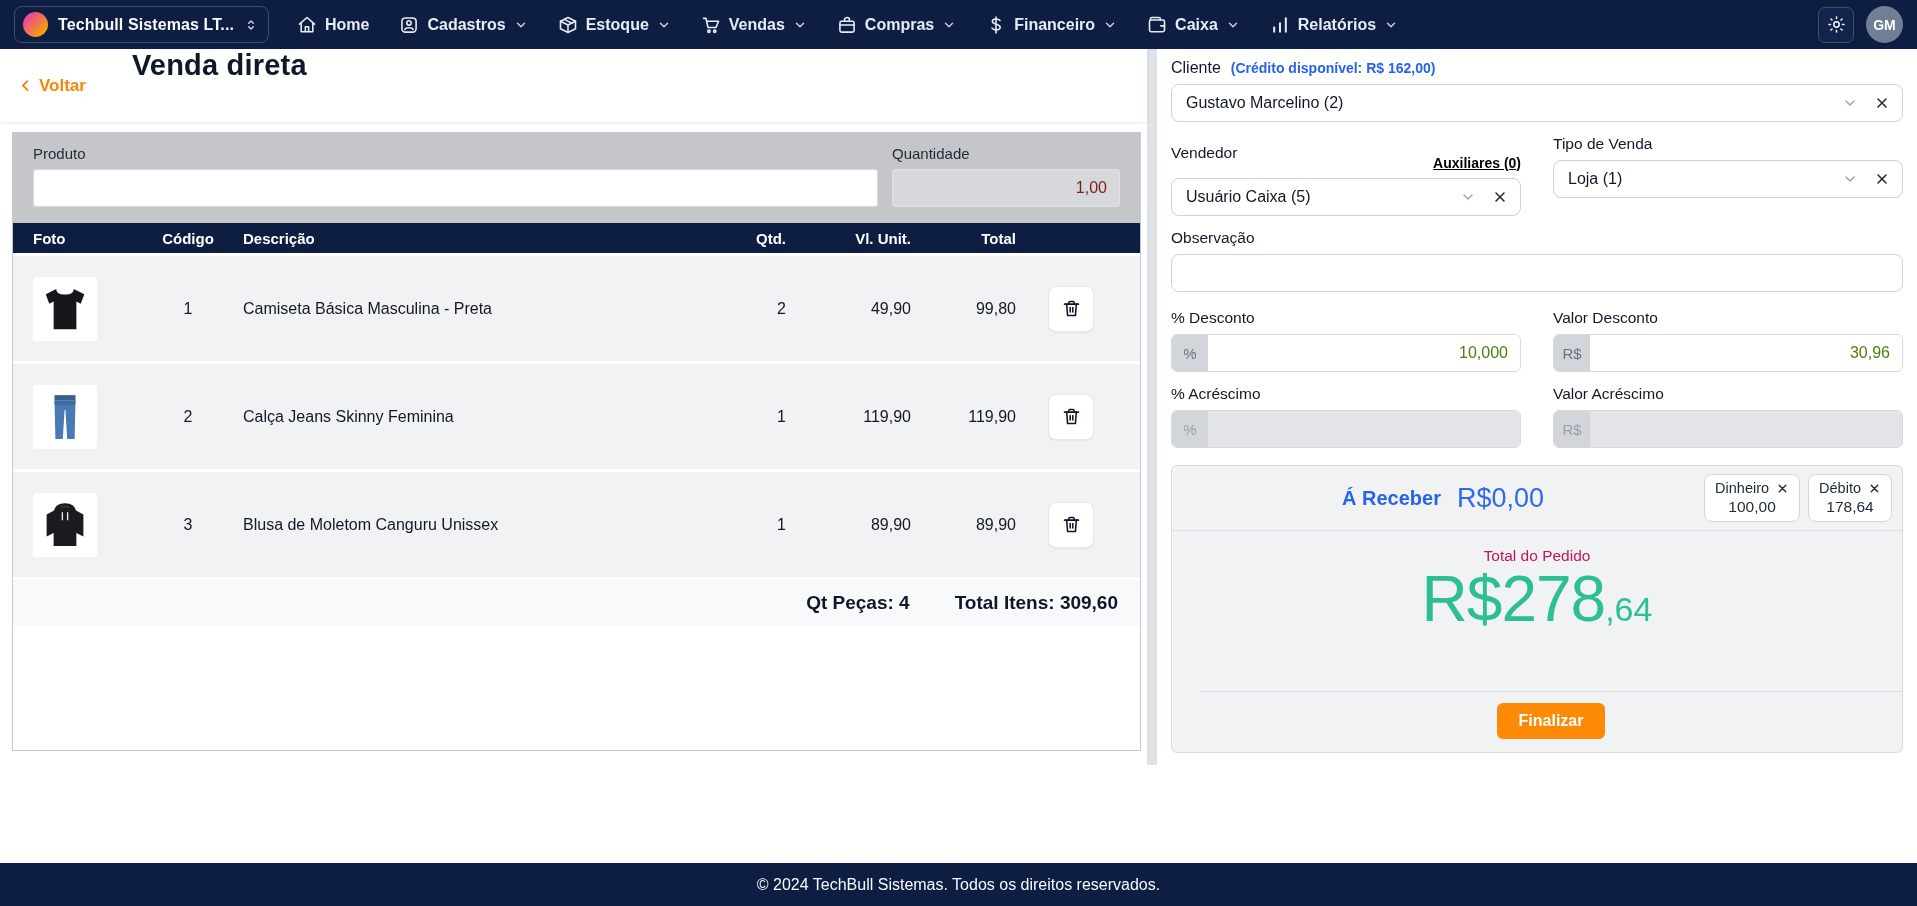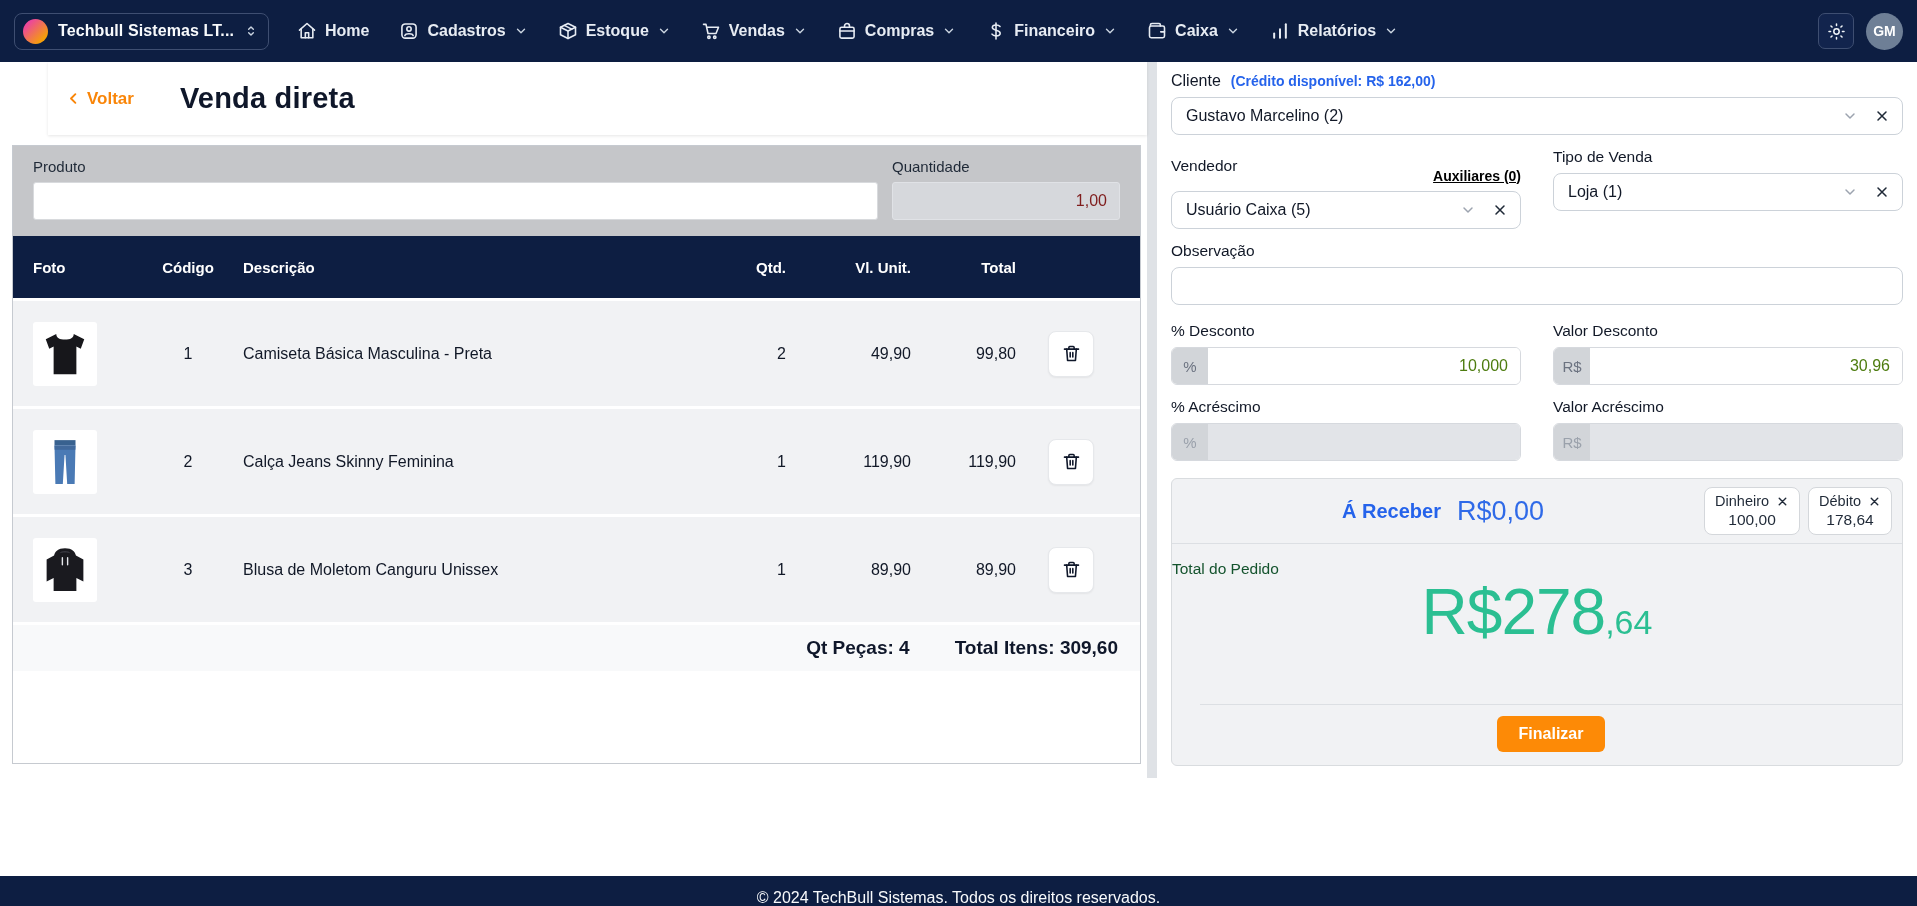--- a/index.html
+++ b/index.html
@@ -1,55 +1,55 @@
 <!DOCTYPE html>
 <html><head>
 <meta charset="utf-8">
 <style>
   * { margin:0; padding:0; box-sizing:border-box; }
   html,body { width:1917px; height:906px; font-family:"Liberation Sans", sans-serif; background:#fff; overflow:hidden; }
 
   
-  .navbar { height:62px; background:#0d1e42; display:flex; align-items:center; padding:0 14px; gap:14px; }
+  .navbar { height:49px; background:#0d1e42; display:flex; align-items:center; padding:0 14px; gap:14px; }
   .company-select { display:flex; align-items:center; gap:10px; border:1px solid #3e4e71; border-radius:8px; padding:5px 10px 5px 8px; cursor:pointer; }
   .company-logo { width:25px; height:25px; border-radius:50%; background:linear-gradient(135deg,#ec4899 20%,#f59e0b 80%); }
   .company-name { color:#f8fafc; font-weight:700; font-size:16px; letter-spacing:.1px; }
   .nav-items { display:flex; align-items:center; gap:30px; margin-left:14px; flex:1; }
   .nav-item { display:flex; align-items:center; gap:8px; color:#e7ecf3; font-size:16px; font-weight:600; cursor:pointer; }
   .nav-item svg { stroke:#e7ecf3; }
   .nav-caret svg { stroke:#cbd5e1; }
   .nav-right { display:flex; align-items:center; gap:12px; }
   .theme-btn { width:36px; height:36px; border:1px solid #3e4e71; border-radius:7px; background:#12244d; display:flex; align-items:center; justify-content:center; cursor:pointer; }
   .avatar { width:37px; height:37px; border-radius:50%; background:#6e7f96; color:#fff; font-weight:700; font-size:14px; display:flex; align-items:center; justify-content:center; cursor:pointer; }
 
   
   .main { display:flex; height:716px; }
   .left-col { width:1147px; display:flex; flex-direction:column; background:#fff; }
   .col-divider { width:10px; background:#dfe2e6; }
   .right-col { flex:1; background:#fff; padding:10px 14px 0 14px; display:flex; flex-direction:column; }
 
   
-  .page-head { height:73px; display:flex; align-items:center; padding-left:18px; gap:46px; background:#fff; box-shadow:0 1px 3px rgba(0,0,0,.10); position:relative; z-index:2;margin-left:48px; }
+  .page-head { height:73px; display:flex; padding-left:18px; gap:46px; background:#fff; box-shadow:0 1px 3px rgba(0,0,0,.10); position:relative; z-index:2; }
   .back-link { display:flex; align-items:center; gap:6px; color:#f98508; font-size:17px; font-weight:700; cursor:pointer; }
   .page-title { font-size:29px; font-weight:700; color:#0f172a; letter-spacing:.2px; }
 
   .left-content { flex:1; padding:10px 6px 14px 12px; }
   .panel { height:100%; border:1px solid #c6cad0; background:#fff; display:flex; flex-direction:column; }
 
   
   .prod-toolbar { background:#c5c6c9; padding:12px 20px 16px 20px; display:flex; gap:14px; }
   .prod-field { flex:1; }
   .qty-field { width:228px; }
   .field-label { font-size:15px; color:#1f2937; margin-bottom:7px; }
   .prod-input { width:100%; height:38px; border:1px solid #d8dadd; border-radius:3px; background:#fff; font-size:16px; padding:0 12px; outline:none; font-family:inherit; }
   .qty-input { width:100%; height:38px; border:1px solid #e0e2e6; border-radius:3px; background:#d6d8dc; color:#7f1d1d; font-size:16px; text-align:right; padding:0 12px; outline:none; font-family:inherit; }
 
   
   .tbl-head, .item-row { display:grid; grid-template-columns:100px 110px 1fr 90px 125px 105px 110px; align-items:center; padding:0 14px 0 20px; }
-  .tbl-head { background:#0d1e42; color:#fff; height:62px; font-size:15px; font-weight:700; }
+  .tbl-head { background:#0d1e42; color:#fff; height:30px; font-size:15px; font-weight:700; }
   .c-center { text-align:center; } .c-right { text-align:right; }
   .item-row { background:#f1f2f4; height:108px; border-top:3px solid #fff; font-size:16px; color:#111827; }
   .photo { width:64px; height:64px; background:#fff; border-radius:3px; display:flex; align-items:center; justify-content:center; }
   .trash-cell { display:flex; justify-content:center; }
   .trash-btn { width:46px; height:46px; background:#fff; border:1px solid #e6e8eb; border-radius:8px; display:flex; align-items:center; justify-content:center; cursor:pointer; box-shadow:0 1px 2px rgba(0,0,0,.06); }
 
   .tbl-footer { background:#f8f9fa; border-top:3px solid #fff; display:flex; justify-content:flex-end; align-items:center; gap:45px; padding:12px 22px; font-size:19px; font-weight:700; color:#0f172a; }
   .panel-filler { flex:1; background:#fff; }
 
   
@@ -74,21 +74,21 @@
   .totals-box { flex:1; margin-bottom:12px; border:1px solid #d9dcdf; border-radius:6px; background:#f1f2f4; display:flex; flex-direction:column; }
   .pay-row { display:flex; align-items:center; padding:8px 10px; min-height:64px; }
   .receber-wrap { flex:1; display:flex; align-items:center; justify-content:center; gap:16px; }
   .receber-label { color:#2563eb; font-size:20px; font-weight:700; }
   .receber-value { color:#2f6ae8; font-size:27px; font-weight:400; }
   .chips { display:flex; gap:8px; }
   .chip { background:#fff; border:1px solid #d4d7db; border-radius:8px; padding:5px 10px; text-align:center; }
   .chip-top { display:flex; align-items:center; justify-content:center; gap:7px; font-size:14.5px; color:#1f2937; }
   .chip-amt { font-size:15.5px; color:#1f2937; margin-top:2px; }
   .box-hr { border:none; border-top:1px solid #dcdfe3; }
-  .total-label { text-align:left; font-size:15.5px; color:#14532d; margin-top:16px; }
+  .total-label { text-align:center; font-size:15.5px; color:#be185d; margin-top:16px; }
   .total-value { text-align:center; color:#2bbf92; margin-top:2px; line-height:1; }
   .total-main { font-size:64px; font-weight:500; letter-spacing:-1px; }
   .total-cents { font-size:34px; font-weight:500; }
   .box-bottom { margin-top:auto;margin-left:28px; }
   .finalize-row { display:flex; justify-content:center; padding:11px 0 13px 0; }
   .finalize-btn { background:#fd8a06; color:#fff; border:none; border-radius:6px; font-size:16px; font-weight:700; padding:9px 22px; cursor:pointer; font-family:inherit; }
 
   
   .bottom-gap { height:98px; background:#fff; }
   .footer-bar { height:43px; background:#0d1e42; color:#f8fafc; font-size:16px; display:flex; align-items:center; justify-content:center; }

